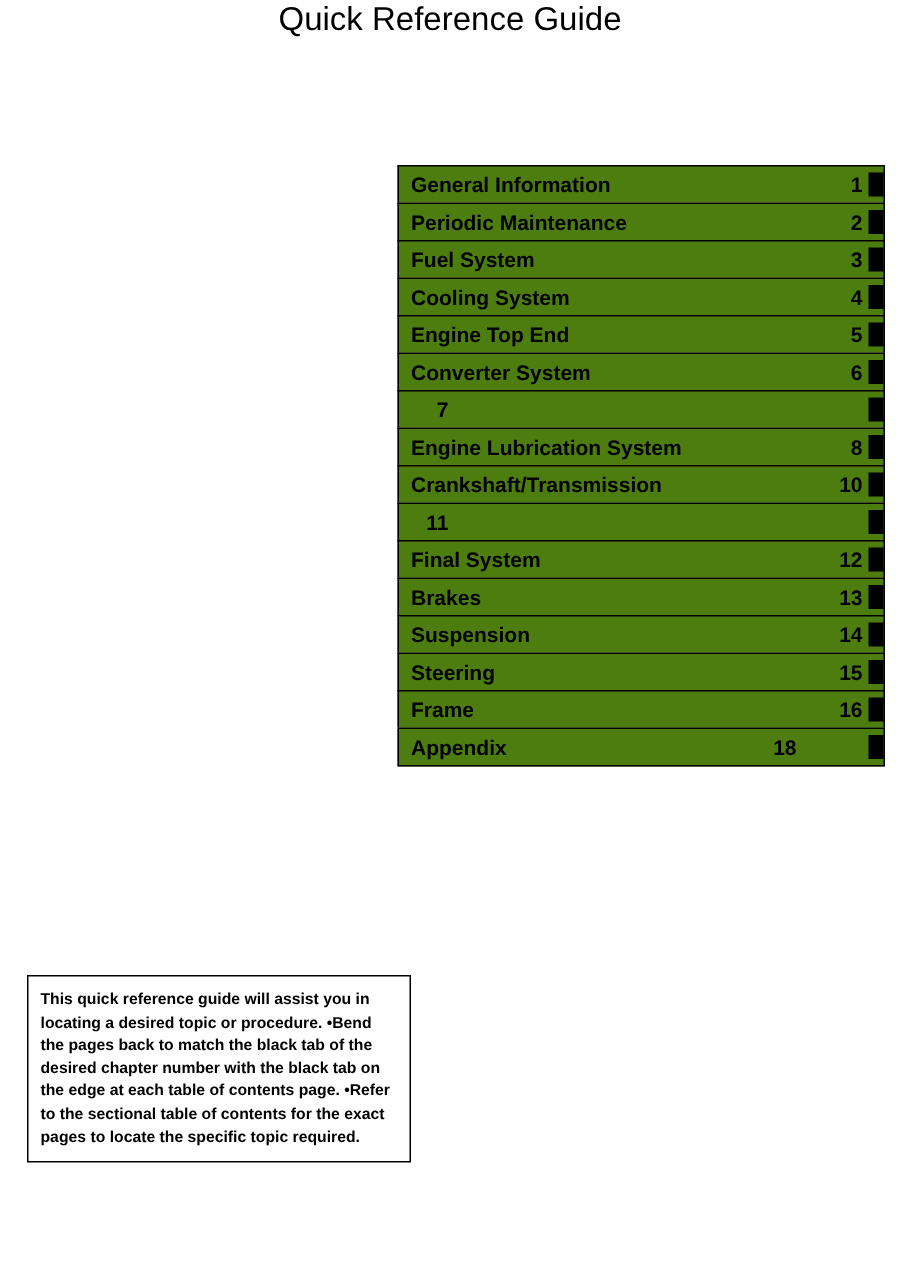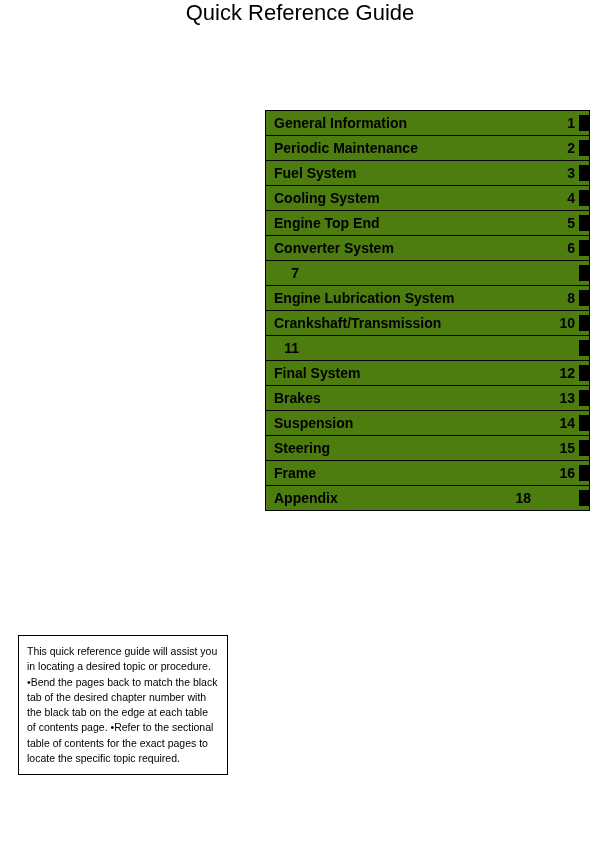--- a/index.html
+++ b/index.html
@@ -69,26 +69,27 @@
       width: 10px;
       background: #000000;
       align-self: stretch;
       flex-shrink: 0;
     }
 
     .sidebar-note {
       position: absolute;
       bottom: 78px;
       left: 18px;
-      width: 210px;
+      width: 256px;
       border: 1px solid #000000;
       padding: 8px;
       font-size: 10.5px;
       color: #000000;
       line-height: 1.45;
+      font-weight: bold;
     }
 
     .sidebar-note-text {
       font-size: 10.5px;
       color: #000000;
       line-height: 1.45;
     }
   </style>
 </head>
 <body>

